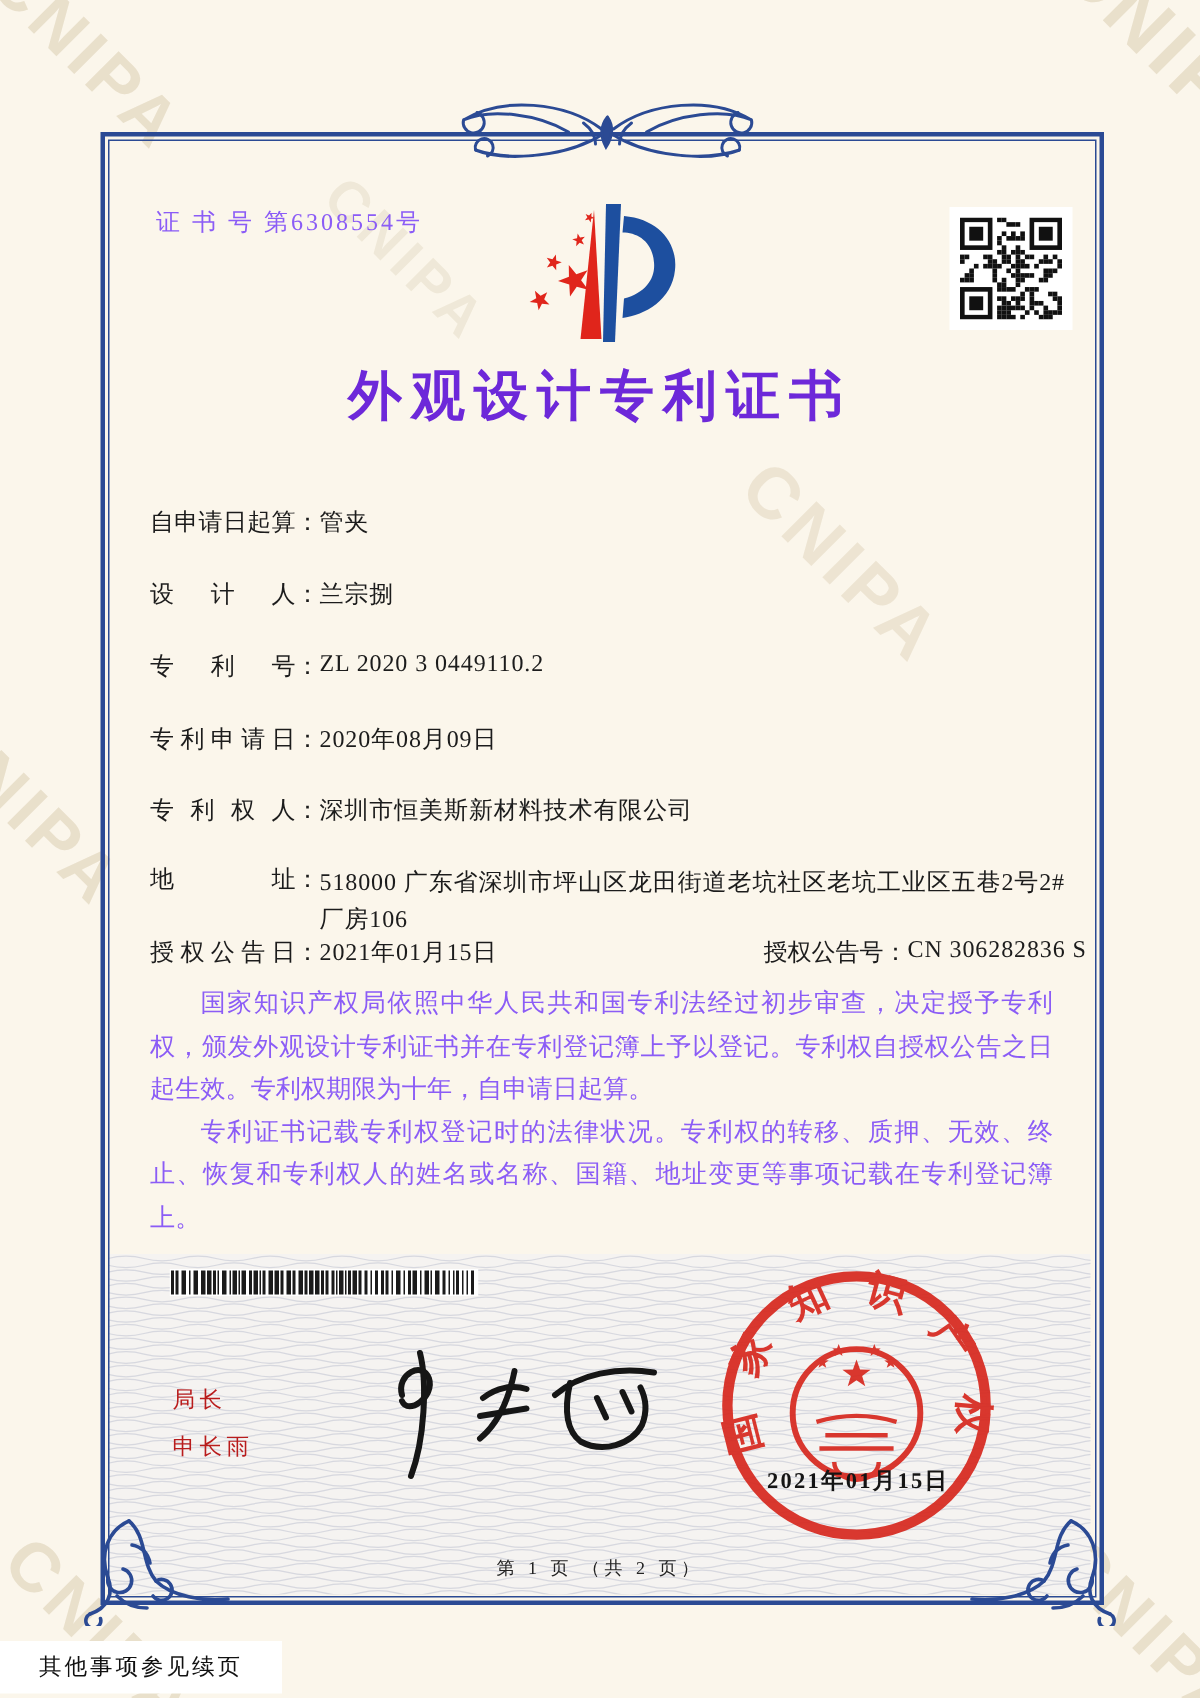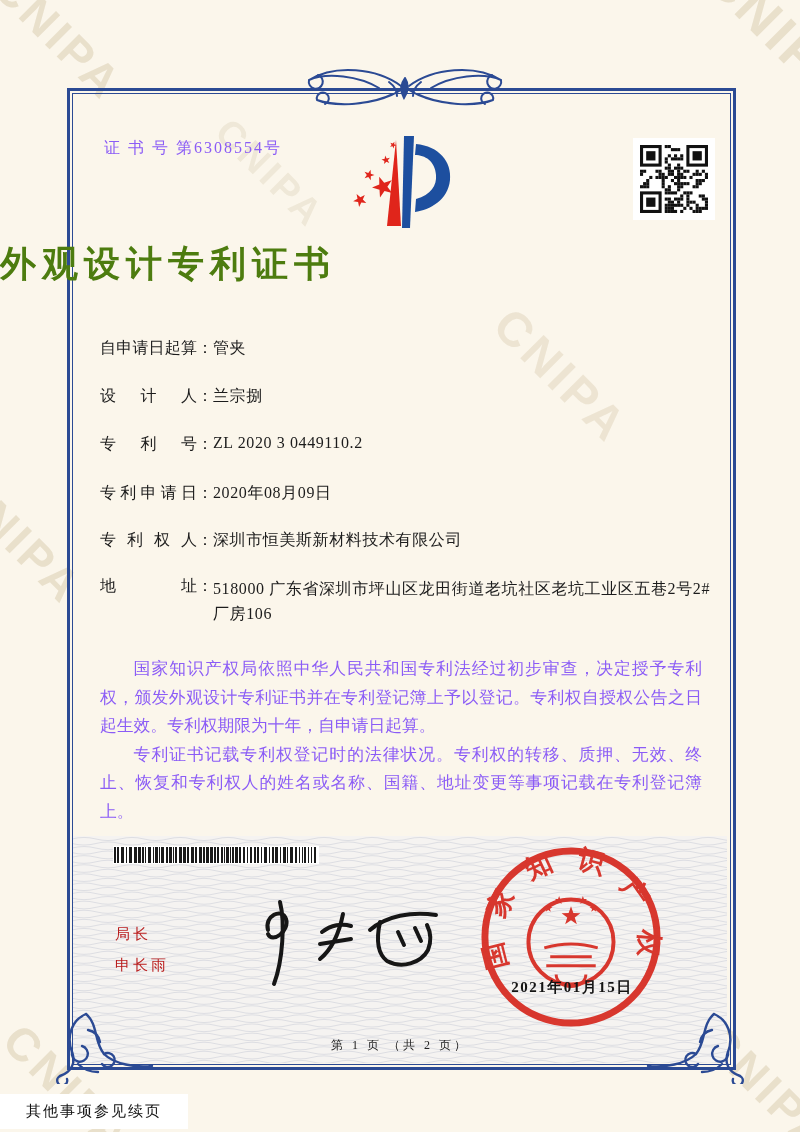--- a/index.html
+++ b/index.html
@@ -18,22 +18,22 @@
   .waves{position:absolute;left:72px;top:836px;width:655px;height:227px;
          background:#f5f3f1;}
   .waves svg{display:block;}
 
   .certno{position:absolute;left:104px;top:138px;font-size:16px;letter-spacing:2px;color:#8b5cf6;}
 
   .logo{position:absolute;left:338px;top:130px;}
   .qr-wrap{position:absolute;left:633px;top:138px;width:82px;height:82px;background:#fff;}
   .qr-wrap svg{position:absolute;left:7px;top:7px;}
 
-  .title{position:absolute;left:0;top:240px;width:800px;text-align:left;
-         font-size:36px;font-weight:700;letter-spacing:6px;color:#4d7c0f;}
+  .title{position:absolute;left:0;top:240px;width:800px;text-align:center;
+         font-size:36px;font-weight:700;letter-spacing:6px;color:#6d28d9;}
 
   .frow{position:absolute;left:100px;font-size:16px;color:#1c1c1c;white-space:nowrap;}
   .flabel{display:inline-block;width:97px;text-align:justify;text-align-last:justify;
           vertical-align:top;}
   .fcolon{display:inline-block;vertical-align:top;}
   .fvalue{display:inline-block;letter-spacing:.6px;vertical-align:top;}
   .fvalue.wrap{white-space:normal;width:500px;line-height:25px;}
   .grant2{position:absolute;left:409px;top:0;white-space:nowrap;}
 
   .body-text{position:absolute;left:100px;top:655px;width:602px;
@@ -349,20 +349,26 @@
   <div class="frow" style="top:483px;">
     <span class="flabel">专利申请日</span><span class="fcolon">：</span><span class="fvalue">2020年08月09日</span>
   </div>
   <div class="frow" style="top:530px;">
     <span class="flabel">专利权人</span><span class="fcolon">：</span><span class="fvalue">深圳市恒美斯新材料技术有限公司</span>
   </div>
   <div class="frow" style="top:576px;">
     <span class="flabel">地址</span><span class="fcolon">：</span><span class="fvalue wrap">518000 广东省深圳市坪山区龙田街道老坑社区老坑工业区五巷2号2#厂房106</span>
   </div>
 
+  <div class="frow" style="top:625px;width:602px;">
+    <span class="flabel">授权公告日</span><span class="fcolon">：</span><span class="fvalue">2021年01月15日</span>
+    <span class="grant2">
+      <span>授权公告号</span><span>：</span><span class="fvalue">CN 306282836 S</span>
+    </span>
+  </div>
 
   <div class="body-text">
     <p>国家知识产权局依照中华人民共和国专利法经过初步审查，决定授予专利权，颁发外观设计专利证书并在专利登记簿上予以登记。专利权自授权公告之日起生效。专利权期限为十年，自申请日起算。</p>
     <p>专利证书记载专利权登记时的法律状况。专利权的转移、质押、无效、终止、恢复和专利权人的姓名或名称、国籍、地址变更等事项记载在专利登记簿上。</p>
   </div>
 
   <svg class="barcode" id="barcode-svg" width="206" height="18">
       <rect x="0" y="0" width="206" height="18" fill="#ffffff"></rect>
       <rect x="1" y="1" width="2" height="16" fill="#1a1a1a"></rect>
       <rect x="4" y="1" width="2" height="16" fill="#1a1a1a"></rect>

